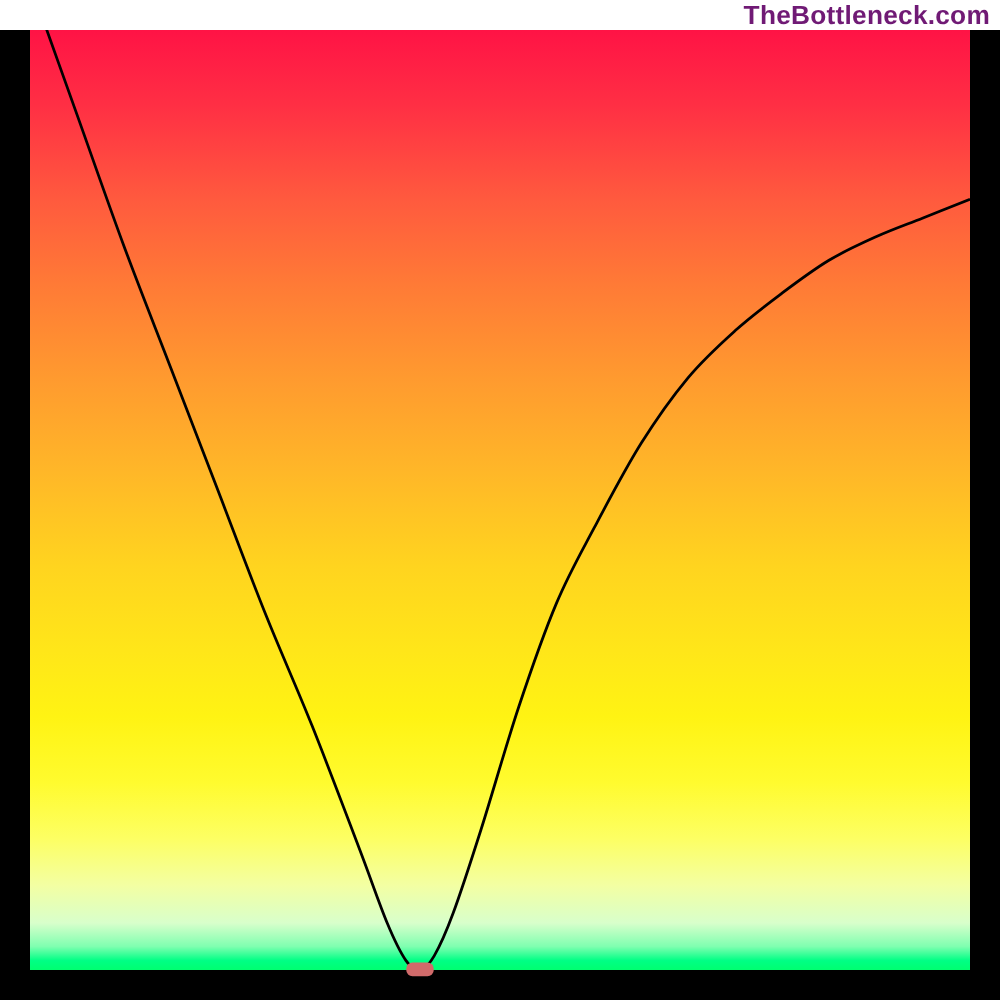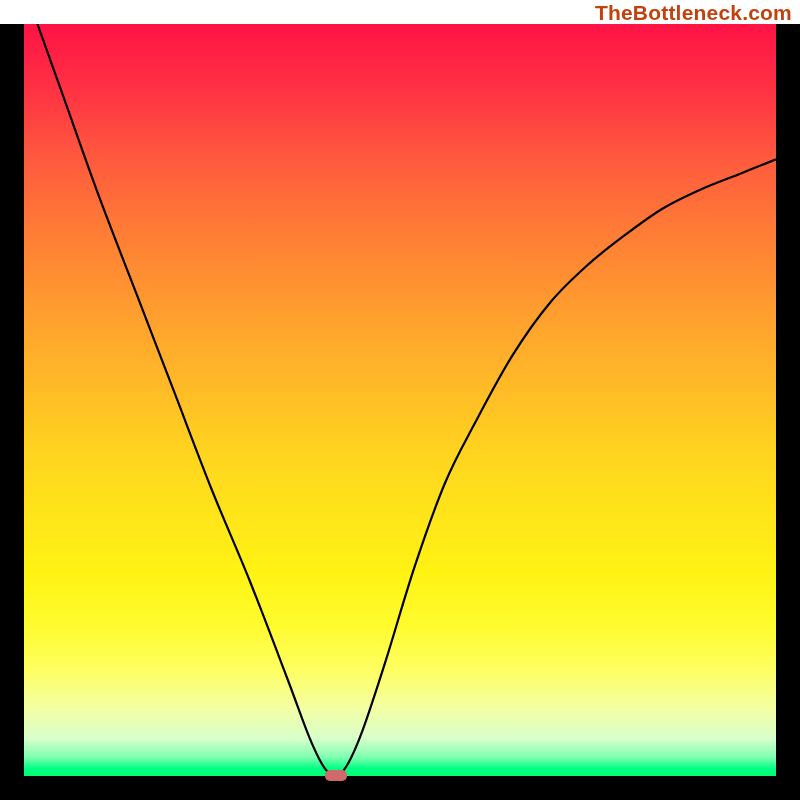--- a/index.html
+++ b/index.html
@@ -10,21 +10,21 @@
   }
   .wrap {
     position: relative;
     width: 800px;
     height: 800px;
   }
   .watermark {
     position: absolute;
     top: 1px;
     right: 8px;
-    color: #c2410c;
+    color: #701a75;
     font-size: 21px;
     font-weight: 550;
     letter-spacing: 0.2px;
     z-index: 10;
     user-select: none;
   }
   .outer {
     position: absolute;
     left: 0;
     top: 24px;

